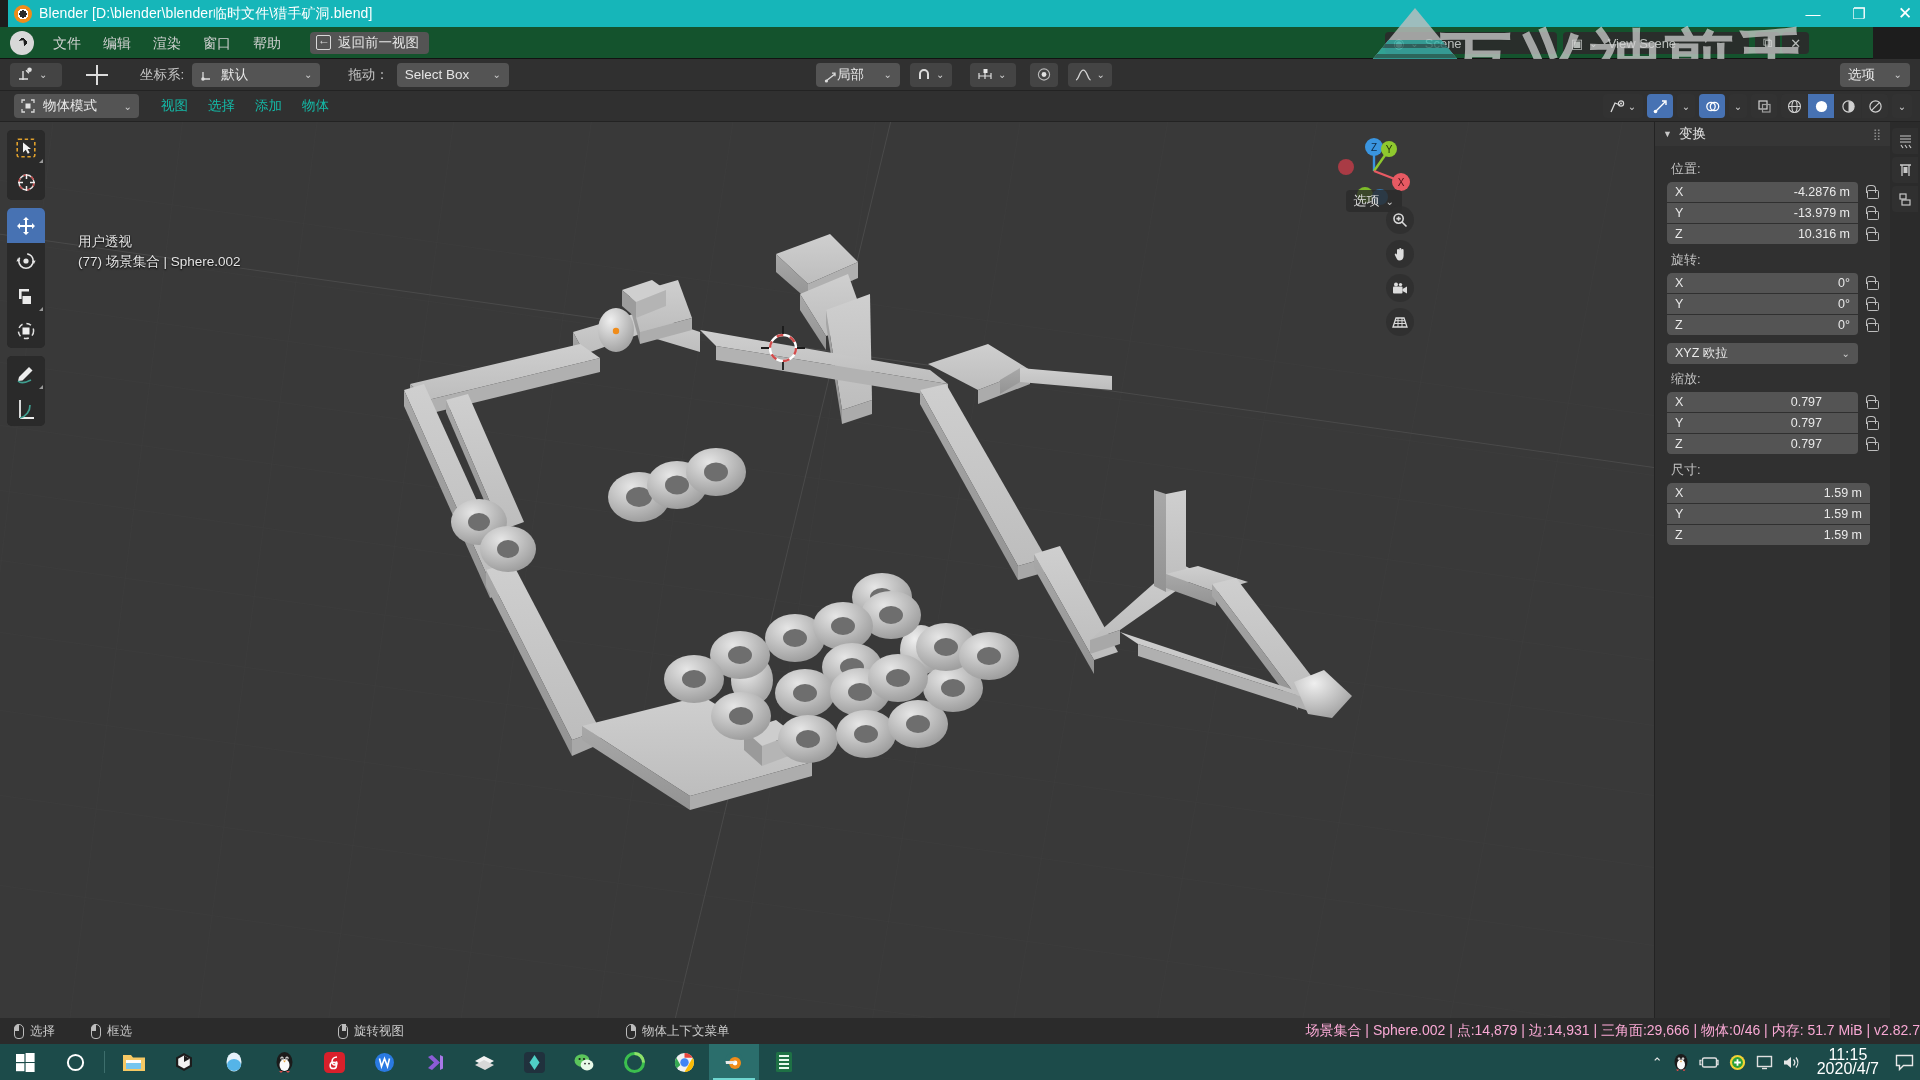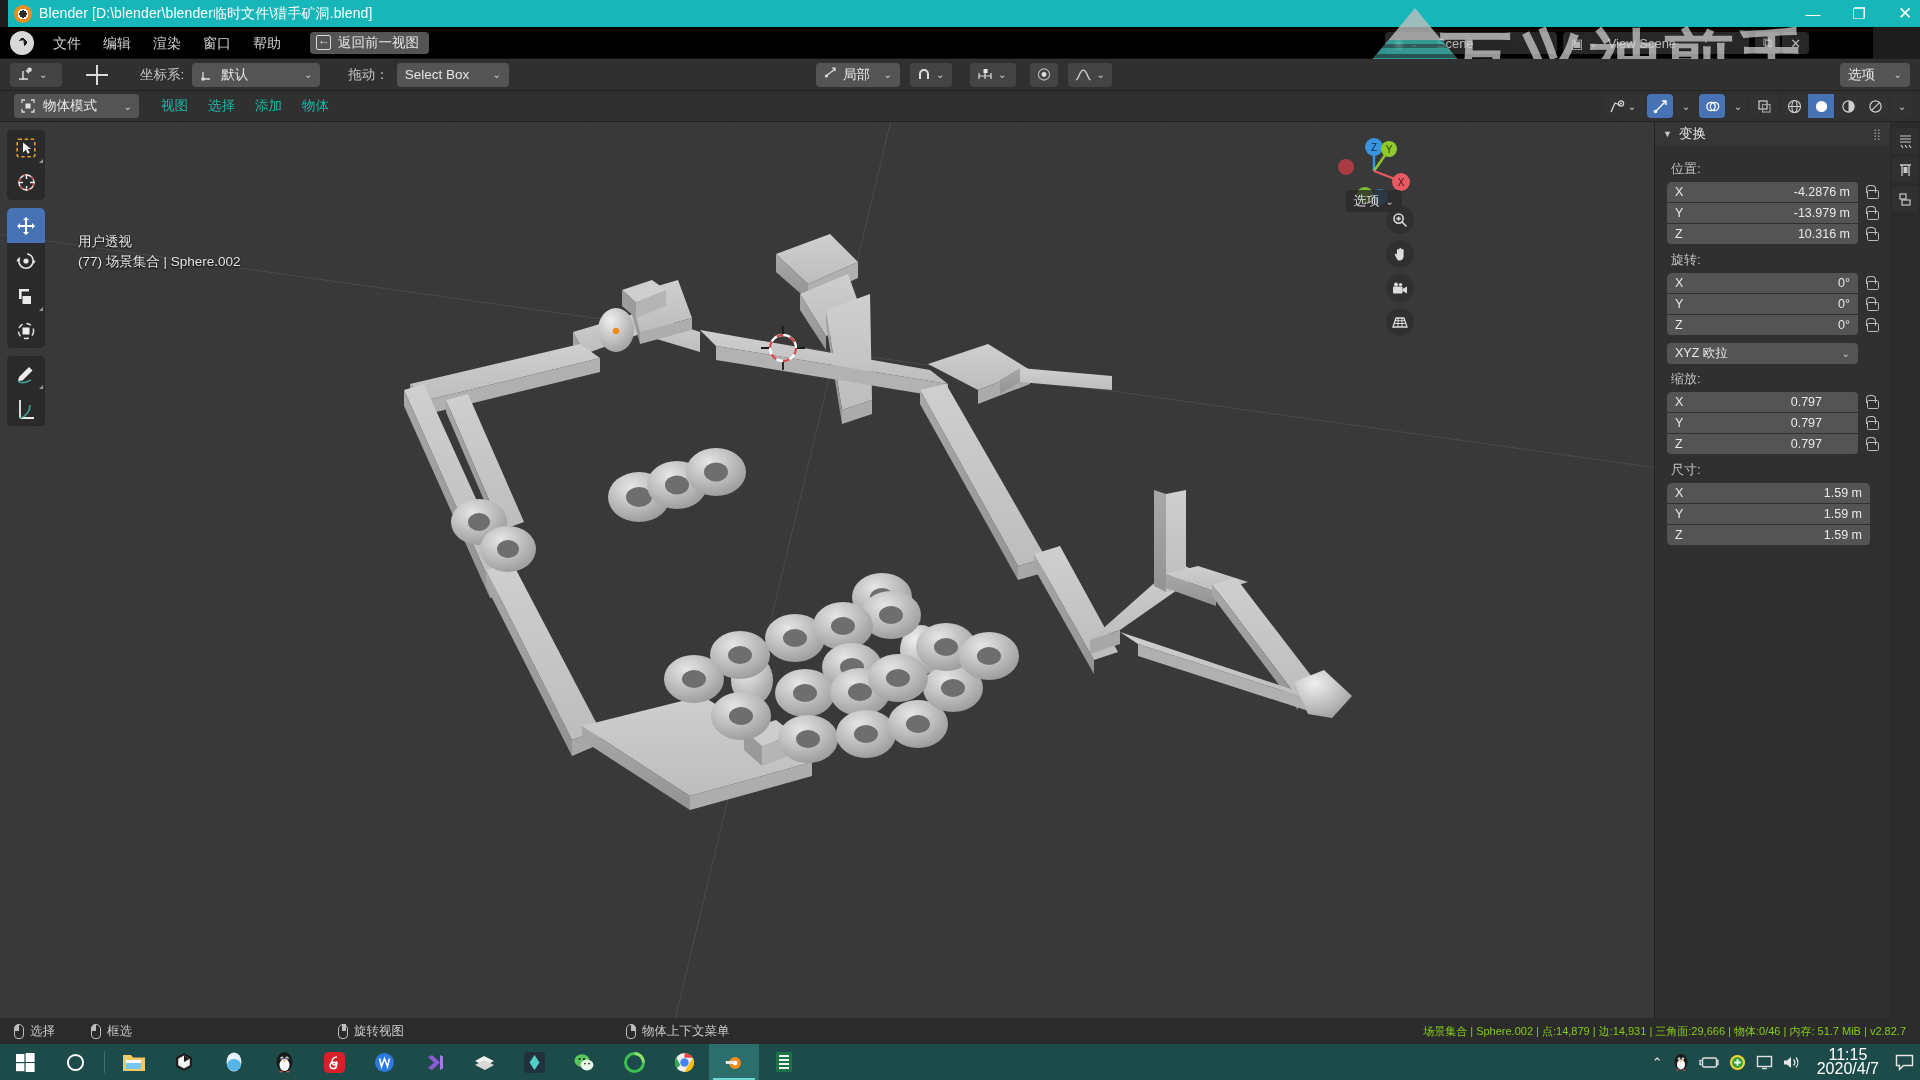--- a/index.html
+++ b/index.html
@@ -28,21 +28,21 @@
   .win-ctrls { position: absolute; right: 0; top: 0; height: 27px; display: flex; }
   .win-btn {
     width: 46px; height: 27px; display: flex; align-items: center; justify-content: center;
     color: #fff; font-size: 15px; line-height: 1;
   }
   .win-btn:last-child { font-size: 17px; }
 
   
   .topbar {
     position: absolute; left: 0; top: 27px; width: 1873px; height: 32px;
-    background: #000000; display: flex; align-items: center; gap: 0;
+    background: #14532d; display: flex; align-items: center; gap: 0;
     border-bottom: 1px solid #121212;
   }
   .bl-logo {
     width: 24px; height: 24px; margin: 0 8px 0 10px; flex: none;
     border-radius: 50%;
     background: radial-gradient(circle at 52% 48%, #1d1d1d 0 24%, #d8d8d8 24% 36%, #d8d8d8 36% 100%);
     position: relative;
   }
   .bl-logo::after{
     content:""; position:absolute; left:3px; top:10px; width:11px; height:8px;
@@ -222,21 +222,21 @@
   .mouse {
     width: 10px; height: 15px; border: 1.3px solid #bcbcbc; border-radius: 5px 5px 4px 4px;
     position: relative; flex: none;
   }
   .mouse.l::after { content:""; position:absolute; left:-1px; top:-1px; width:5px; height:7px;
     background:#bcbcbc; border-radius:5px 0 0 0; }
   .mouse.r::after { content:""; position:absolute; right:-1px; top:-1px; width:5px; height:7px;
     background:#bcbcbc; border-radius:0 5px 0 0; }
   .mouse.m::after { content:""; position:absolute; left:3.2px; top:-1px; width:3.4px; height:7px;
     background:#bcbcbc; }
-  .statusright { margin-left: auto; margin-right: 14px; color: #84cc16; font-size: 11px; }
+  .statusright { margin-left: auto; color: #f9a8d4; font-size: 14px; }
 
   
   .taskbar {
     position: absolute; left: 0; top: 1044px; width: 1920px; height: 36px;
     background: #1c4b4a; display: flex; align-items: center;
   }
   .tb-item {
     width: 50px; height: 36px; display: flex; align-items: center; justify-content: center;
     position: relative;
   }
@@ -287,21 +287,21 @@
     <div class="menu-item">帮助</div>
     <div class="backbtn">
       <span class="arrow-left"></span>
       <span>返回前一视图</span>
     </div>
 
     <div class="scene-area">
       <div class="scene-field" style="width:172px">
         <span class="glyph">◉</span>
         <span class="chev">⌄</span>
-        <span style="margin-left:12px">Scene</span>
+        <span style="margin-left:0">Scene</span>
       </div>
       <div class="scene-field" style="width:186px;margin-left:6px">
         <span class="glyph">▣</span>
         <span class="chev">⌄</span>
         <span style="margin-left:4px">View Scene</span>
       </div>
       <div class="scene-field" style="margin-left:6px">⧉</div>
       <div class="scene-field" style="margin-left:2px">✕</div>
     </div>
   </div>
@@ -354,21 +354,21 @@
       <span class="chev">⌄</span>
     </div>
 
     <span class="ts-label" style="margin-left:28px">拖动：</span>
     <div class="ts-drop" style="margin-left:8px;width:112px">
       <span>Select Box</span>
       <span class="chev">⌄</span>
     </div>
 
     <div class="ts-drop" style="position:absolute;left:816px;width:84px">
-      <span style="display:flex;align-items:flex-start;gap:6px">
+      <span style="display:flex;align-items:flex-end;">
         <svg width="13" height="13" viewBox="0 0 13 13">
           <path d="M2 10 L11 3" stroke="#dcdcdc" stroke-width="1.3"></path>
           <circle cx="2.4" cy="10" r="1.6" fill="#dcdcdc"></circle>
           <path d="M8 2.2h3v3" stroke="#dcdcdc" stroke-width="1.3" fill="none"></path>
         </svg>
         <span>局部</span>
       </span>
       <span class="chev">⌄</span>
     </div>
 

